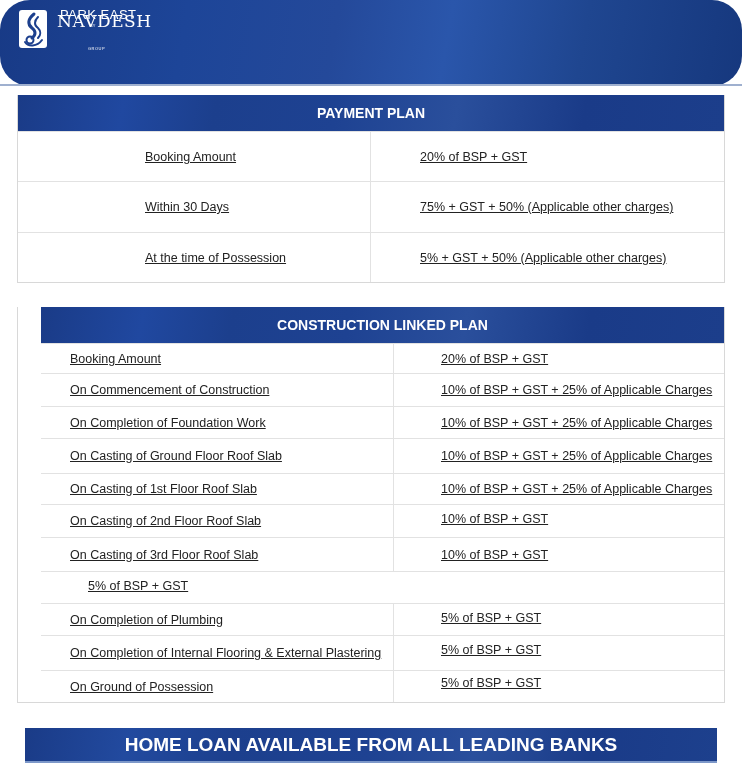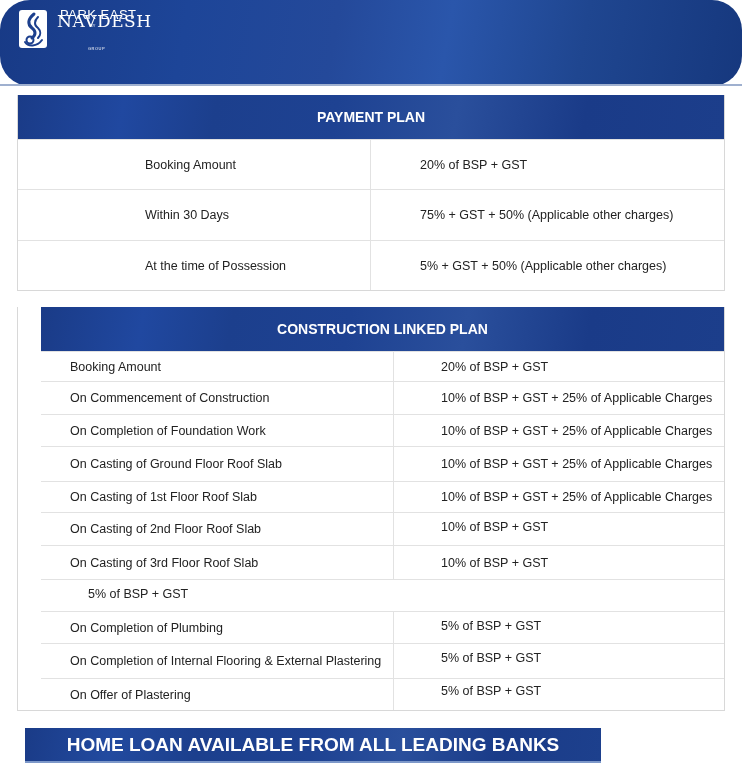--- a/index.html
+++ b/index.html
@@ -38,41 +38,41 @@
     .rera {
       position: absolute; right: 20px; top: 26px; text-align: right; color: #fff;
     }
     .rera .code { font-size: 9.5px; font-weight: bold; letter-spacing: 0.3px; }
     .rera .url { font-size: 9.5px; margin-top: 1px; }
 
     .table {
       position: absolute; left: 17px; width: 708px; border: 1px solid #d8d8d8; border-top: none;
     }
     .table-head {
-      height: 44px; display: flex; align-items: center; justify-content: center;
+      height: 36px; display: flex; align-items: center; justify-content: center;
       color: #fff; font-weight: bold; font-size: 14px;
       background: linear-gradient(100deg, #1a3b87 0%, #2048a0 15%, #1c3f8d 28%, #1e4292 45%, #2a4f9c 62%, #1a3b88 80%, #1c3e8b 100%);
     }
-    .row { display: flex; border-top: 1px solid #e2e2e2; }
+    .row { display: flex; border-top: 1px solid #e2e2e2; text-decoration: underline; }
     .cell { font-size: 12.5px; color: #222; display: flex; align-items: center; }
     .cell.left { width: 353px; border-right: 1px solid #e2e2e2; }
     .cell.right { flex: 1; }
 
     #payment { top: 95px; }
     #payment .row { height: 50px; }
     #payment .row:nth-child(3) { height: 51px; }
     #payment .cell.left { padding-left: 127px; }
     #payment .cell.right { padding-left: 49px; }
 
     #construction { top: 307px; padding-left: 23px; }
     #construction .cell.left { padding-left: 29px; }
     #construction .cell.right { padding-left: 47px; }
 
     .banner {
-      position: absolute; left: 25px; top: 728px; width: 576px; height: 35px;
+      position: absolute; left: 25px; top: 728px; width: 692px; height: 35px;
       display: flex; align-items: center; justify-content: center;
       color: #fff; font-weight: bold; font-size: 19px;
       background: linear-gradient(100deg, #1a3b87 0%, #224a9f 15%, #1c3f8d 30%, #1e4292 50%, #2a4f9c 65%, #1a3b88 82%, #1d408d 100%);
       border-bottom: 2px solid #7d98c9;
     }
   </style>
 </head>
 <body>
 
 <div class="header">
@@ -142,18 +142,18 @@
   </div>
   <div class="row" style="height:32px">
     <div class="cell left">On Completion of Plumbing</div>
     <div class="cell right" style="align-items:flex-start;padding-top:7px">5% of BSP + GST</div>
   </div>
   <div class="row" style="height:35px">
     <div class="cell left">On Completion of Internal Flooring &amp; External Plastering</div>
     <div class="cell right" style="align-items:flex-start;padding-top:7px">5% of BSP + GST</div>
   </div>
   <div class="row" style="height:32px">
-    <div class="cell left">On Offer of Plastering</div>
+    <div class="cell left">On Ground of Possession</div>
     <div class="cell right" style="align-items:flex-start;padding-top:5px">5% of BSP + GST</div>
   </div>
 </div>
 
 <div class="banner">HOME LOAN AVAILABLE FROM ALL LEADING BANKS</div>
 
 </body></html>

